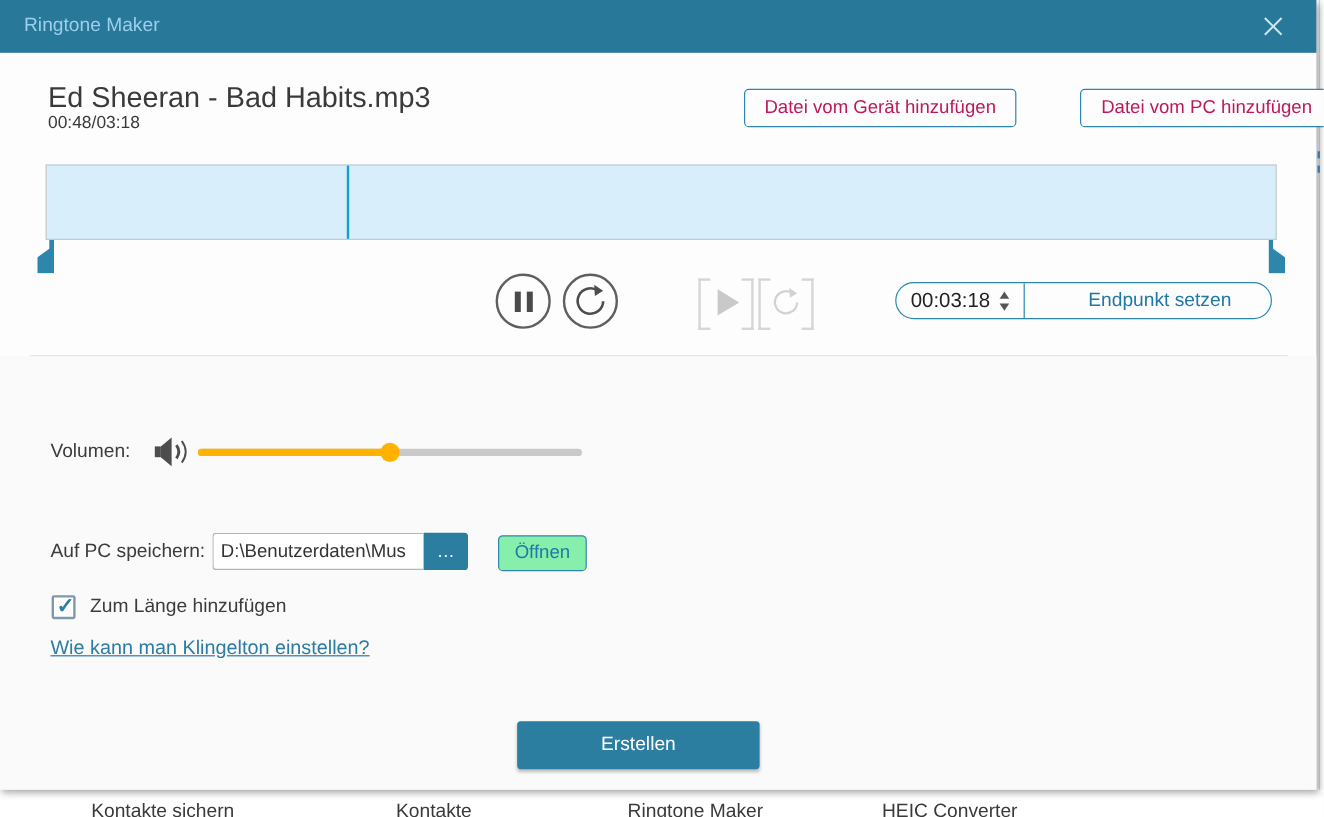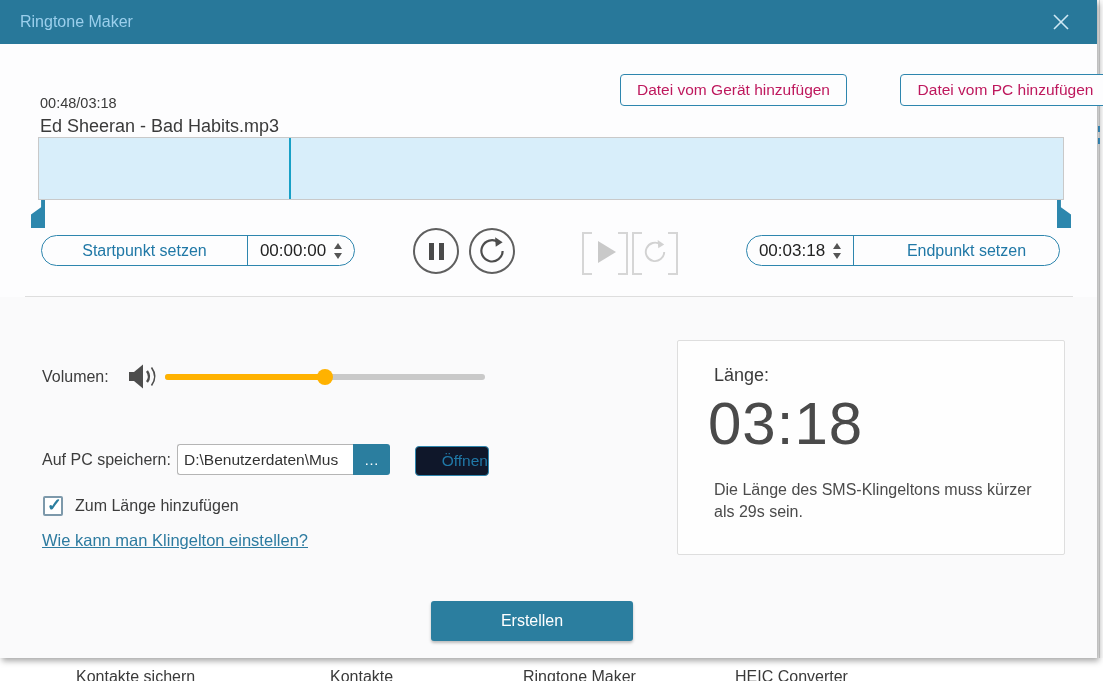--- a/index.html
+++ b/index.html
@@ -15,21 +15,21 @@
   .bg-right-dash { position:absolute; left:1px; top:126px; width:0; height:18px; border-left:2px dashed #3e9bd0; }
 
   
   .dialog { position:absolute; left:0; top:0; width:1097px; height:658px; background:#fdfdfe; box-shadow:2px 3px 6px rgba(0,0,0,0.35); }
 
   .titlebar { position:absolute; left:0; top:0; width:100%; height:44px; background:#28789a; }
   .titlebar-title { position:absolute; left:20px; top:0; line-height:44px; font-size:16px; color:#9bcfec; }
   .close-btn { position:absolute; right:14px; top:0; width:44px; height:44px; display:flex; align-items:center; justify-content:center; cursor:pointer; }
 
   
-  .song-title { position:absolute; left:40px; top:68px; font-size:18px; color:#3a3a3a;margin-top:48px; }
+  .song-title { position:absolute; left:40px; top:68px; font-size:24px; color:#3a3a3a; }
   .song-time { position:absolute; left:40px; top:95px; font-size:14.5px; color:#3a3a3a; }
   .top-btn { position:absolute; top:74px; height:32px; background:#fdfdfe; border:1px solid #2e86ae; border-radius:4px; color:#be185d; font-size:15.5px; font-family:"Liberation Sans",sans-serif; cursor:pointer; }
   .btn-device { left:620px; width:227px; }
   .btn-pc { left:900px; width:211px; }
 
   
   .wave { position:absolute; left:38px; top:137px; width:1026px; height:63px; background:#d8eefa; border:1px solid #c9c9c9; }
   .playhead { position:absolute; top:0; width:2px; height:100%; background:#17a0c6; }
   .handle { position:absolute; top:200px; width:14px; height:28px; background:#2d87ad; }
   .handle-left { left:31px; clip-path:polygon(72% 0, 100% 0, 100% 100%, 0 100%, 0 52%, 72% 26%); }
@@ -65,21 +65,21 @@
   .vol-label { position:absolute; left:42px; top:368px; font-size:16px; color:#3c3c3c; }
   .vol-icon { position:absolute; left:128px; top:363px; }
   .vol-track { position:absolute; left:165px; top:374px; width:320px; height:6px; background:#c9c9c9; border-radius:3px; cursor:pointer; }
   .vol-fill { position:absolute; left:0; top:0; height:100%; background:#ffb200; border-radius:3px; }
   .vol-thumb { position:absolute; top:-5px; width:16px; height:16px; margin-left:-8px; background:#ffb200; border-radius:50%; cursor:pointer; }
 
   
   .save-label { position:absolute; left:42px; top:451px; font-size:16px; color:#3c3c3c; }
   .path-input { position:absolute; left:177px; top:444px; width:176px; height:31px; border:1px solid #b5b5b5; border-right:none; border-radius:3px 0 0 3px; padding:0 6px; font-size:15.5px; color:#333; font-family:"Liberation Sans",sans-serif; background:#ffffff; }
   .browse-btn { position:absolute; left:353px; top:444px; width:37px; height:31px; background:#2b7e9f; border:none; border-radius:0 3px 3px 0; color:#ffffff; font-size:15px; cursor:pointer; }
-  .open-btn { position:absolute; left:415px; top:446px; width:74px; height:30px; background:#0f172a; border:1px solid #2e86ae; border-radius:4px; color:#2078a6; font-size:15.5px; font-family:"Liberation Sans",sans-serif; cursor:pointer;text-align:right; }
+  .open-btn { position:absolute; left:415px; top:446px; width:74px; height:30px; background:#86efac; border:1px solid #2e86ae; border-radius:4px; color:#2078a6; font-size:15.5px; font-family:"Liberation Sans",sans-serif; cursor:pointer; }
 
   
   .checkbox { position:absolute; left:43px; top:496px; width:20px; height:20px; border:2px solid #7d99ab; border-radius:2px; background:#ffffff; cursor:pointer; }
   .checkbox .mark { position:absolute; left:2px; top:-4px; font-size:18px; font-weight:bold; color:#2b7e9f; }
   .check-label { position:absolute; left:75px; top:497px; font-size:16px; color:#3c3c3c; cursor:pointer; }
   .help-link { position:absolute; left:42px; top:531px; font-size:16.5px; color:#2d7ba0; text-decoration:underline; cursor:pointer; }
 
   
   .len-card { position:absolute; left:677px; top:340px; width:388px; height:215px; background:#fefefe; border:1px solid #dedede; border-radius:2px; }
   .len-label { position:absolute; left:36px; top:24px; font-size:18px; color:#3b3b3b; }
@@ -120,30 +120,20 @@
 
   <button class="top-btn btn-device">Datei vom Gerät hinzufügen</button>
   <button class="top-btn btn-pc">Datei vom PC hinzufügen</button>
 
   <div class="wave">
     <div class="playhead" style="left: 24.4%;"></div>
   </div>
   <div class="handle handle-left"></div>
   <div class="handle handle-right"></div>
 
-  <div class="pill pill-start">
-    <div class="pill-label">Startpunkt setzen</div>
-    <div class="spin">
-      <span class="spin-value">00:00:00</span>
-      <span class="spin-arrows">
-        <i class="tri-up"></i>
-        <i class="tri-down"></i>
-      </span>
-    </div>
-  </div>
 
   <button class="circle-btn btn-pause">
     <span class="pause-bars">
         <span></span>
         <span></span>
       </span>
   </button>
   <button class="circle-btn btn-loop">
     <svg width="30" height="30" viewBox="0 0 48 48">
       <path d="M41 24 A17 17 0 1 1 34 10" fill="none" stroke="#4d4d4d" stroke-width="3.5"></path>
@@ -192,20 +182,15 @@
   <input class="path-input" type="text" value="D:\Benutzerdaten\Mus" style="">
   <button class="browse-btn">…</button>
   <button class="open-btn">Öffnen</button>
 
   <div class="checkbox">
     <span class="mark" style="visibility: visible;">✓</span>
   </div>
   <span class="check-label">Zum Länge hinzufügen</span>
   <a class="help-link">Wie kann man Klingelton einstellen?</a>
 
-  <div class="len-card">
-    <div class="len-label">Länge:</div>
-    <div class="len-value">03:18</div>
-    <div class="len-hint">Die Länge des SMS-Klingeltons muss kürzer als 29s sein.</div>
-  </div>
 
   <button class="create-btn">Erstellen</button>
 </div>
 
 </body></html>

